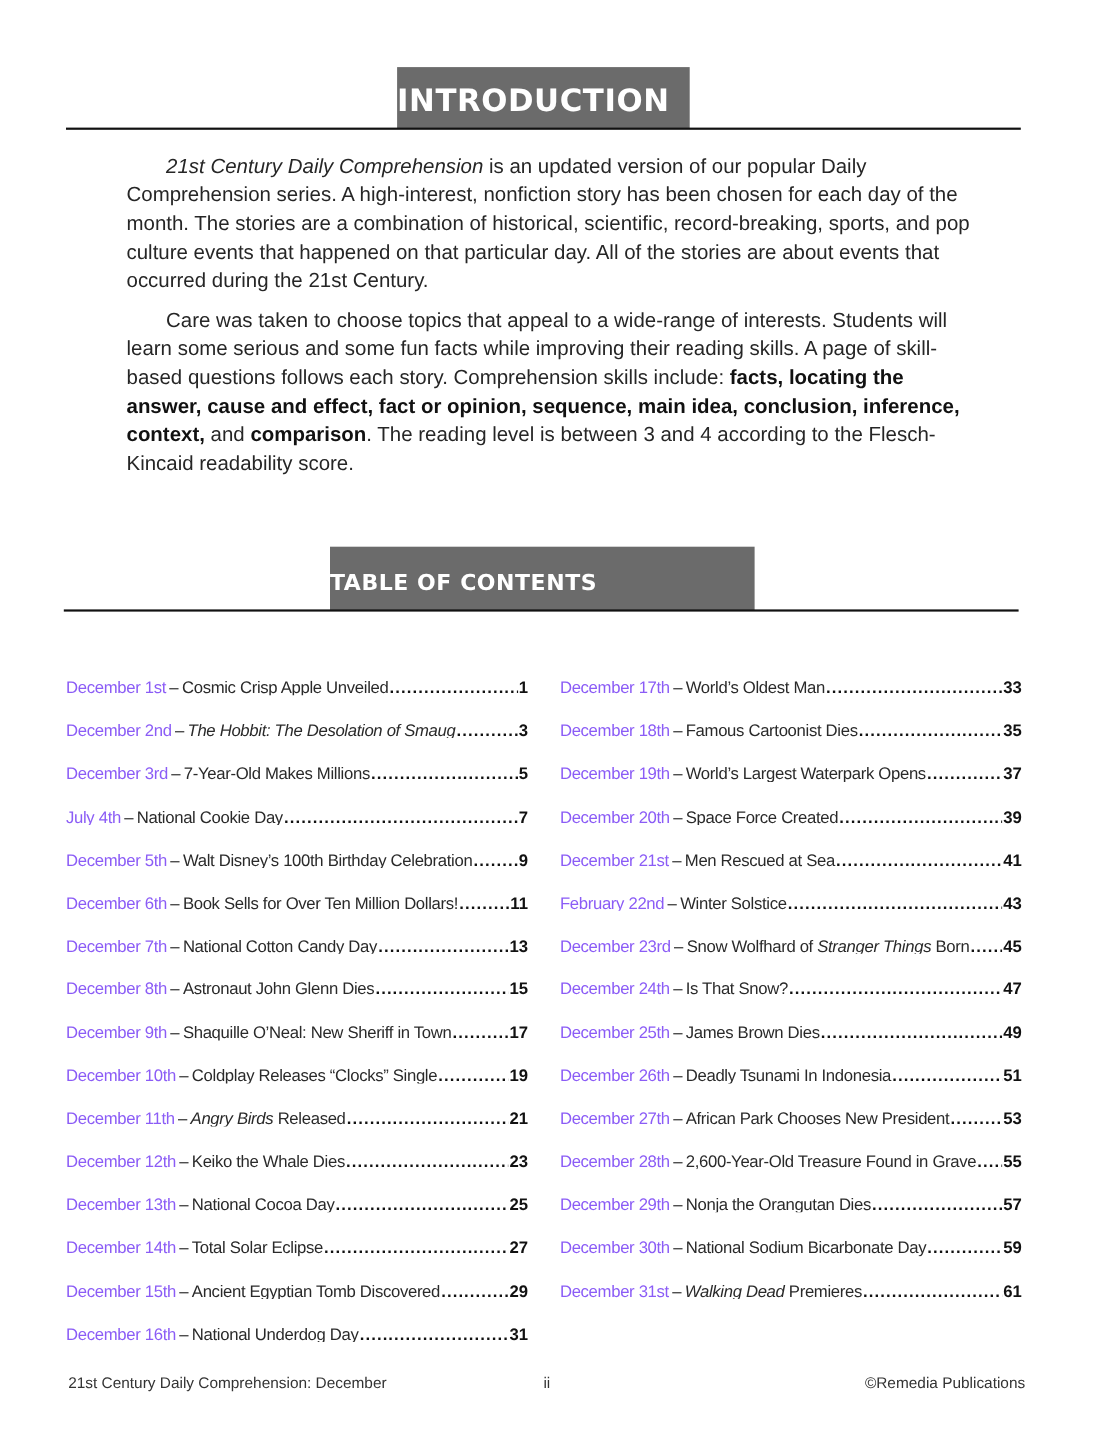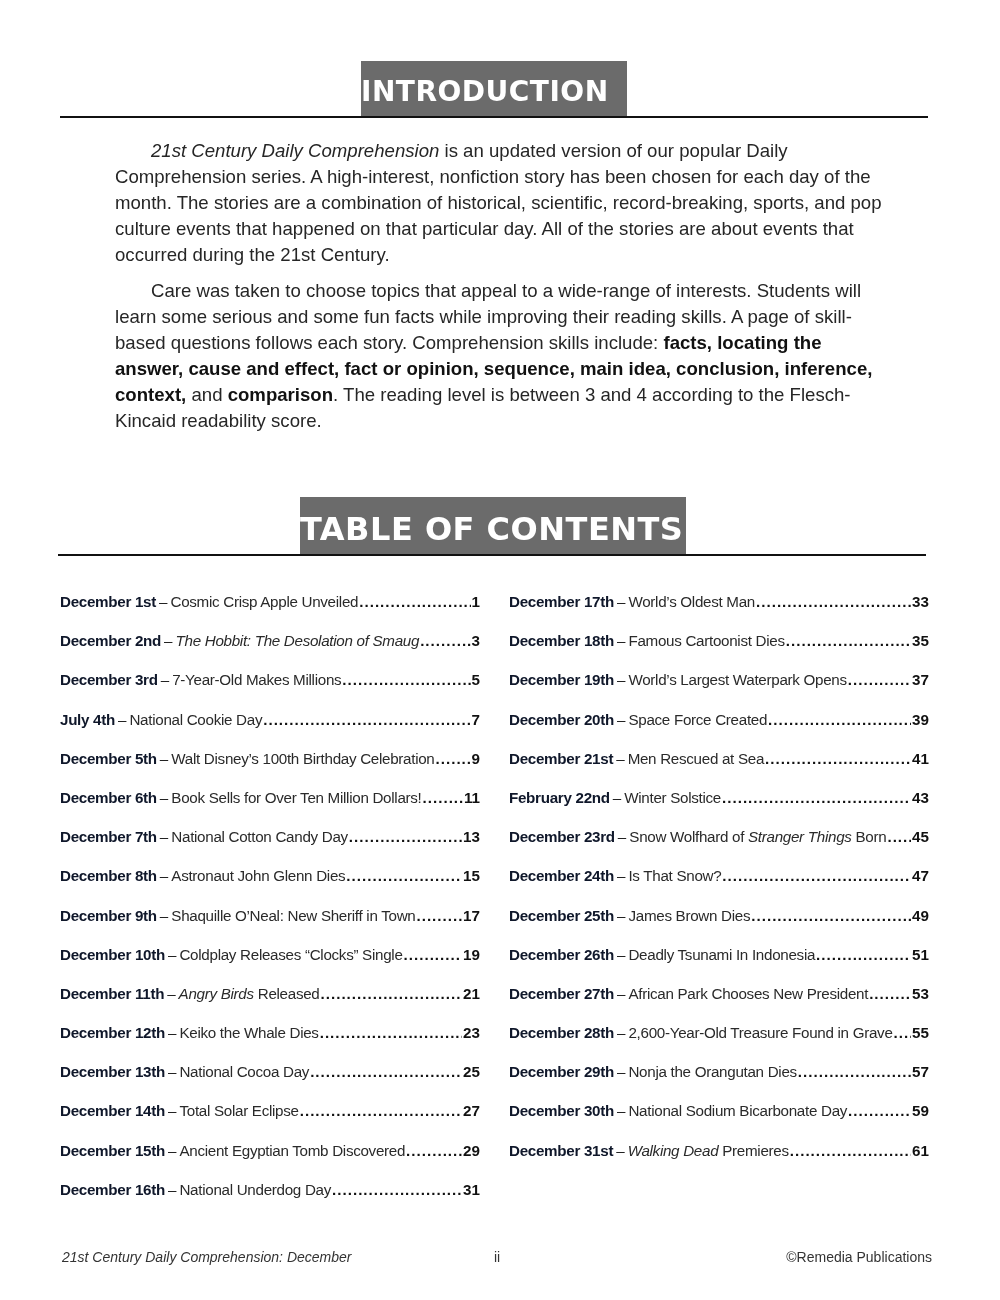--- a/index.html
+++ b/index.html
@@ -14,56 +14,56 @@
     letter-spacing: 0.5px;
   }
   .section-header .rule {
     position: absolute; left: 0; right: 0; height: 2px; background: #111;
   }
   #intro-header { top: 61px; height: 58px; }
   #intro-header .banner { left: 301px; width: 266px; height: 56px; top: 0; font-size: 28px; line-height: 62px; }
   #intro-header .rule { top: 55px; }
 
   #toc-header { top: 497px; height: 60px; left: 58px; width: 868px; }
-  #toc-header .banner { left: 242px; width: 386px; height: 58px; top: 0; font-size: 32px; line-height: 64px; }
+  #toc-header .banner { left: 242px; width: 386px; height: 58px; top: 0; font-size: 20px; line-height: 64px; }
   #toc-header .rule { top: 57px; }
 
   .intro-body {
     position: absolute; left: 115px; width: 770px; top: 138px;
     font-size: 18.6px; line-height: 26px; color: #262626;
     font-family: Liberation Sans, sans-serif;
   }
   .intro-body p { margin: 0 0 10px 0; text-indent: 36px; }
   .intro-body b { color: #111; }
 
   .toc { position: absolute; top: 593px; font-size: 15.2px; }
   .toc.left { left: 60px; width: 420px; }
   .toc.right { left: 509px; width: 420px; }
   .toc-item {
     display: flex; align-items: baseline; height: 39.2px; white-space: nowrap; overflow: hidden;
     cursor: pointer;
   }
-  .toc-item .date { font-weight: bold; color: #0f172a; letter-spacing: -0.3px; }
+  .toc-item .date { font-weight: normal; color: #8b5cf6; letter-spacing: -0.3px; }
   .toc-item .sep { margin: 0 3px 0 3px; color: #222; }
-  .toc-item .title { color: #2a2a2a; letter-spacing: -0.3px; }
+  .toc-item .title { color: #2a2a2a; letter-spacing: -0.3px; margin-top: 24px; }
   .toc-item .title i { font-style: italic; }
   .toc-item .dots {
     flex: 1; overflow: hidden; font-weight: bold; color: #111; margin: 0 1px;
     letter-spacing: 1px;
   }
   .toc-item .dots::after {
     content: "................................................................................................................................................";
   }
   .toc-item .page { font-weight: bold; color: #111; }
 
   .footer {
     position: absolute; top: 1249px; left: 62px; width: 870px; height: 20px;
     font-size: 14px; color: #333;
   }
-  .footer .book { position: absolute; left: 0; font-style: italic; }
+  .footer .book { position: absolute; left: 0; }
   .footer .pagenum { position: absolute; left: 432px; }
   .footer .pub { position: absolute; right: 0; }
 </style>
 </head>
 <body>
 
 <div class="section-header" id="intro-header">
   <div class="banner">INTRODUCTION</div>
   <div class="rule"></div>
 </div>

